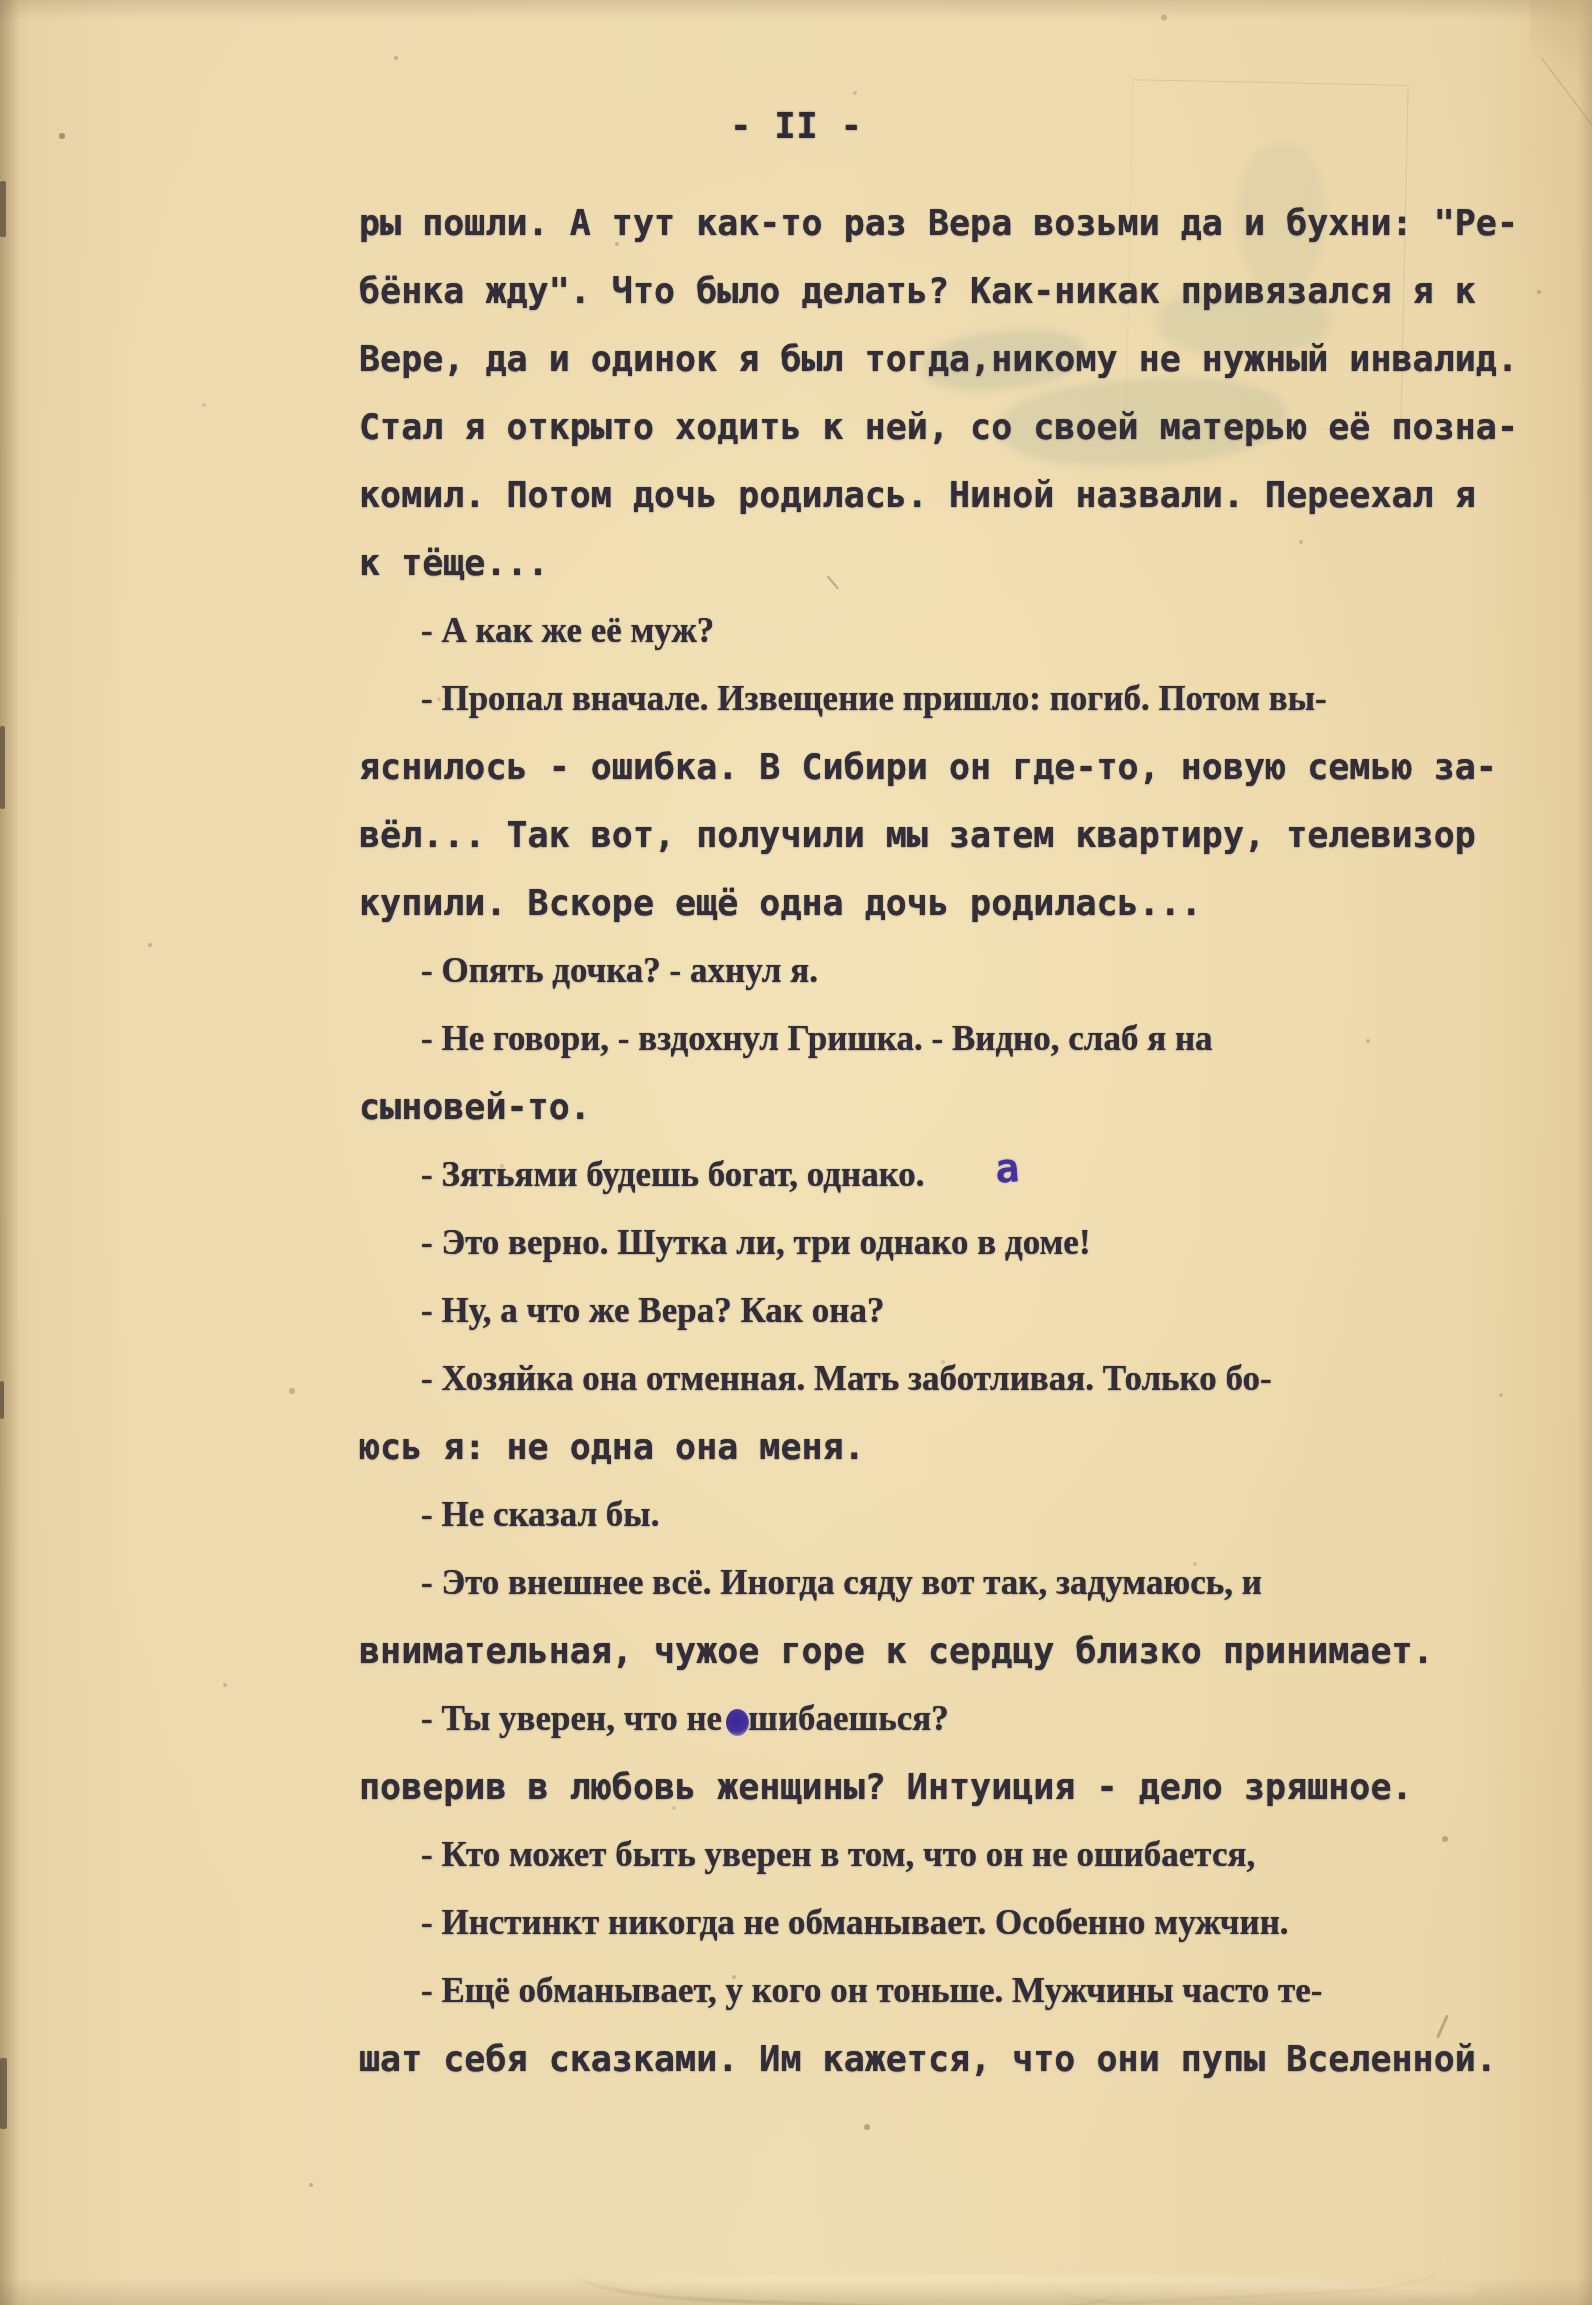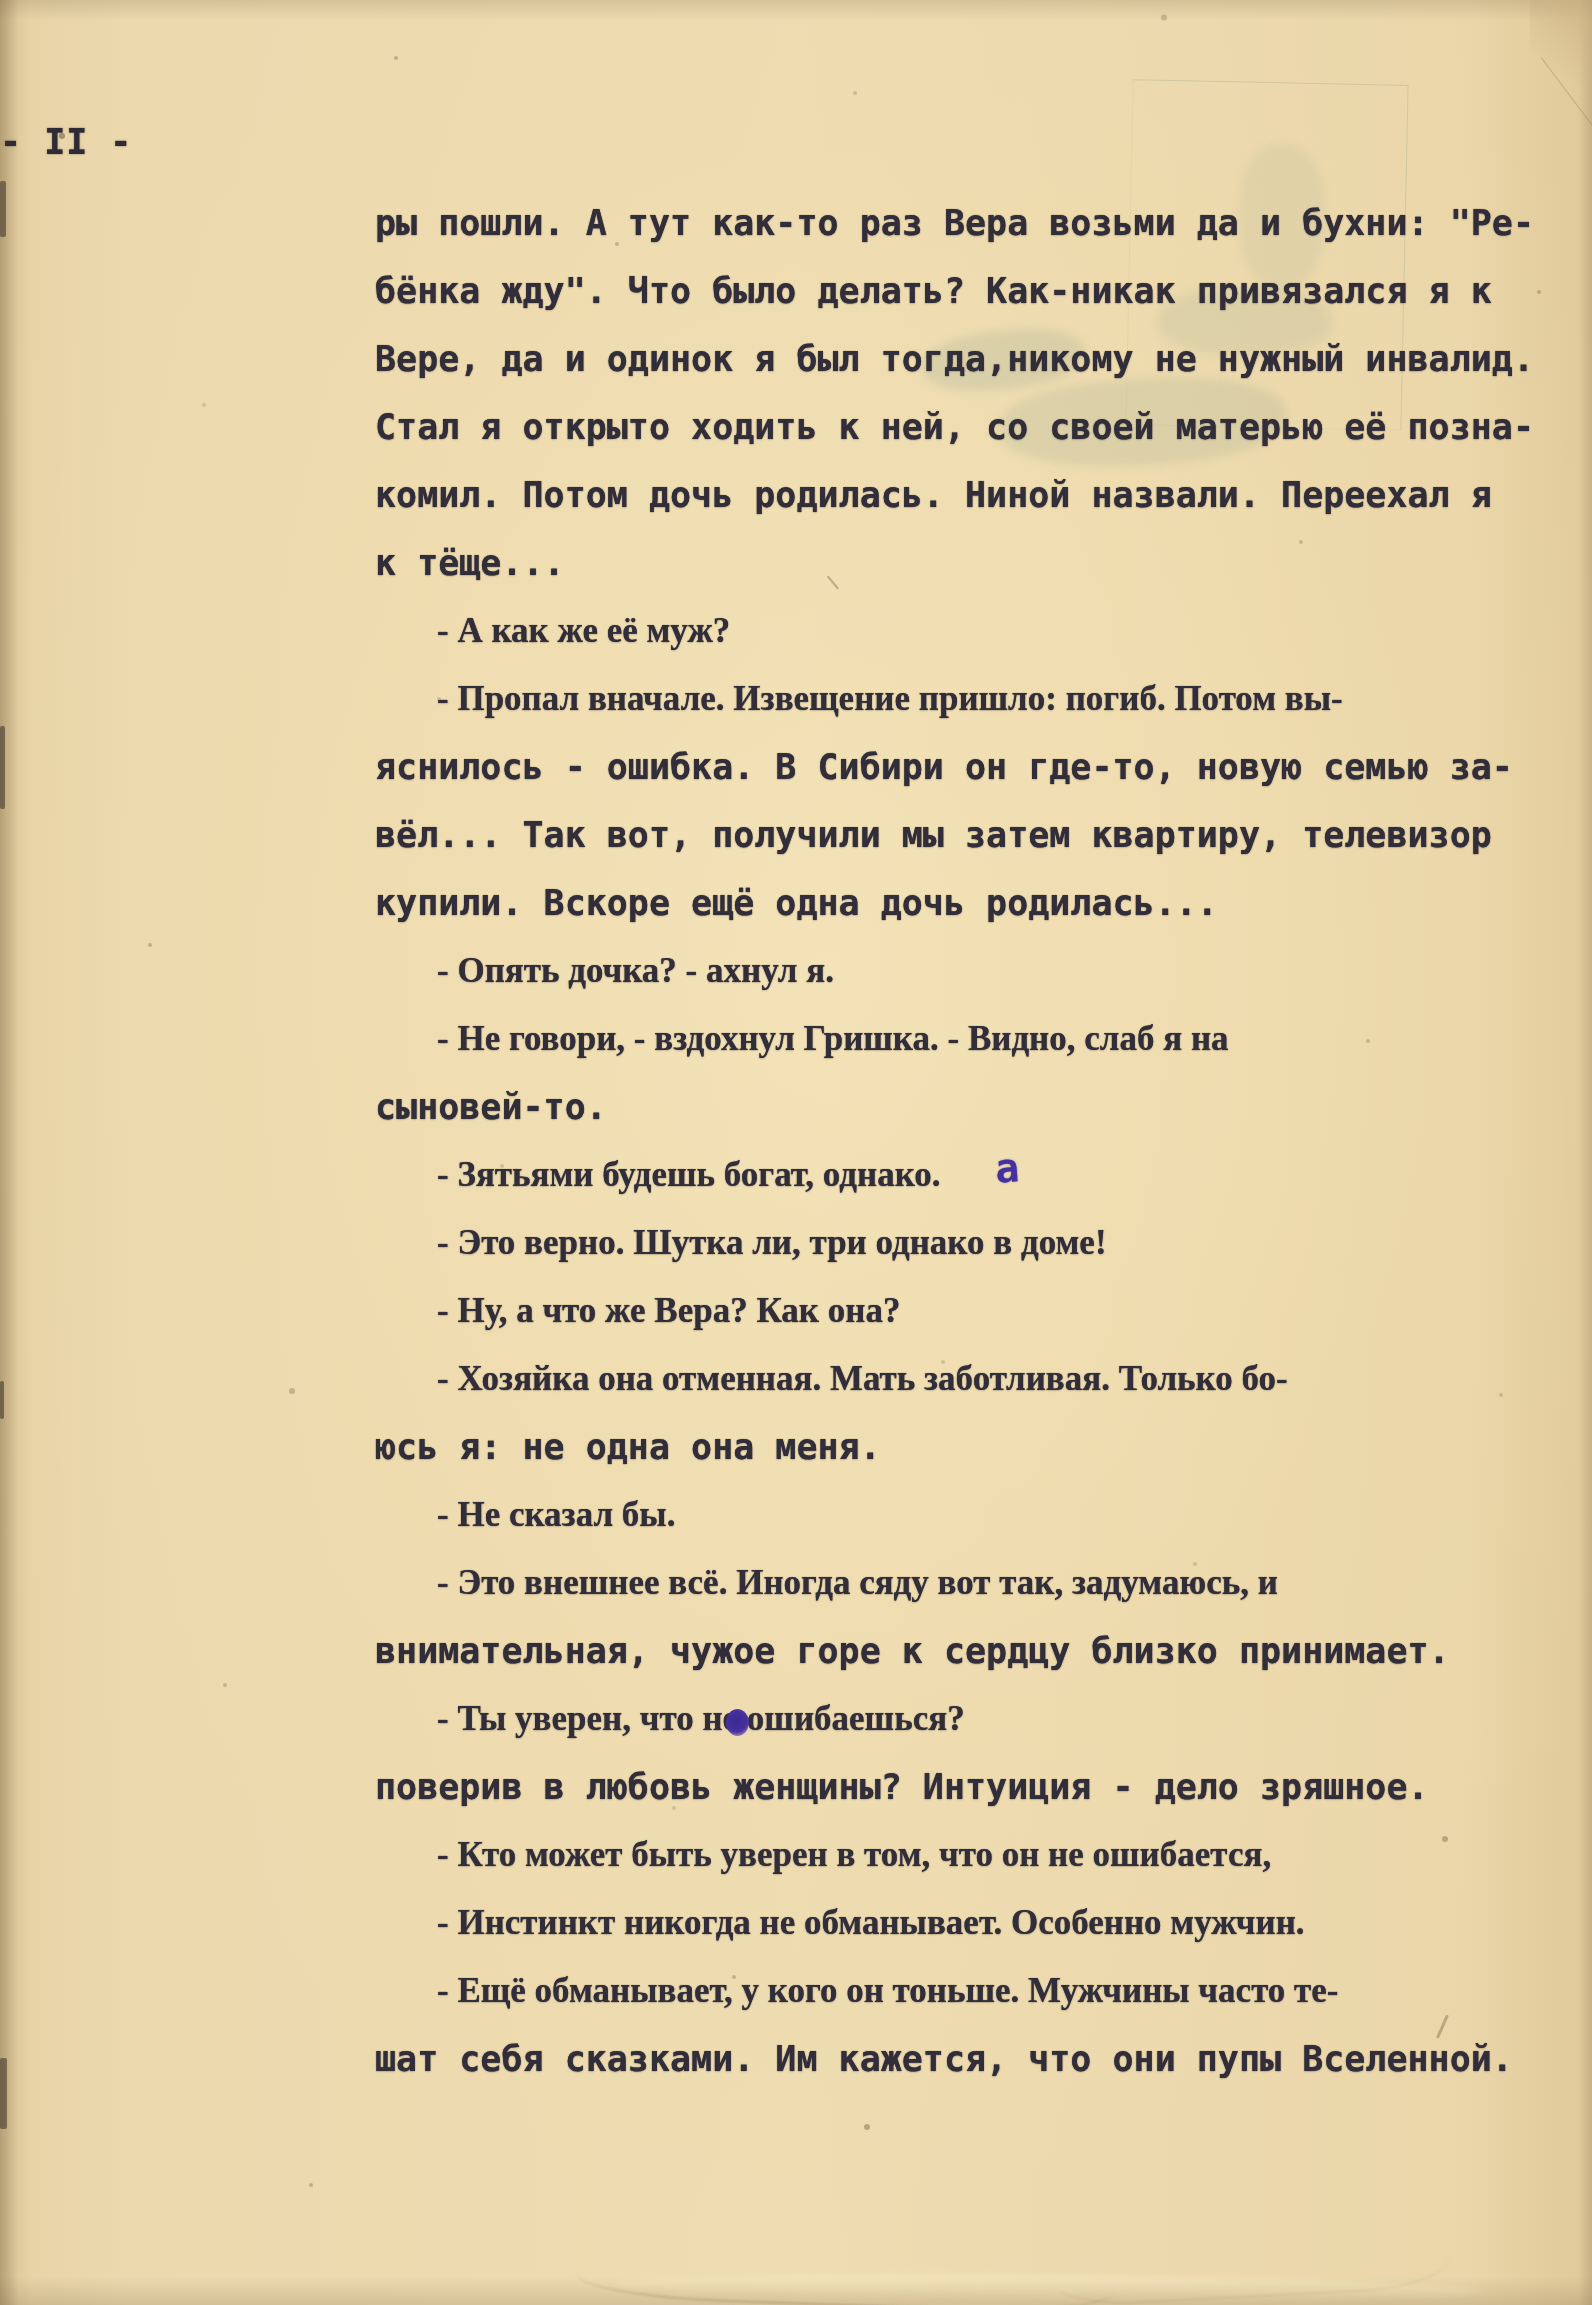--- a/index.html
+++ b/index.html
@@ -23,31 +23,30 @@
     background: linear-gradient(90deg, rgba(95,75,45,0.30), rgba(0,0,0,0)); }
   .edge-right { position:absolute; right:0; top:0; width:15.4px; height:100%;
     background: linear-gradient(270deg, rgba(105,85,50,0.22), rgba(0,0,0,0)); }
 
   
   .edge-tick { position:absolute; background: rgba(55,45,35,0.55); border-radius: 1.9px; }
 
   
   .page-number {
     position: absolute; top: 106px; left: 0; width: 100%;
-    text-align: left;
+    text-align: center;
     font-size: 35px; font-weight: bold; letter-spacing: 1px;
     color: #2e2b36;
     text-shadow: 0 0 1px rgba(46,43,54,0.9), 0 0 2.9px rgba(46,43,54,0.25);
     white-space: pre;
-    margin-top: 16px;
   }
 
   
   .text-block {
-    position: absolute; left: 375px; top: 189px; width: 1182px;
+    position: absolute; left: 359px; top: 189px; width: 1182px;
   }
   .text-block .line {
     height: 68px; line-height: 68px;
     font-size: 35px; font-weight: bold;
     color: #312e3a;
     text-shadow: 0 0 1px rgba(49,46,58,0.85), 0 1px 1.9px rgba(49,46,58,0.18);
     white-space: pre;
   }
   .text-block .line.indent { padding-left: 62px; font-family: Liberation Serif, serif; }
 

